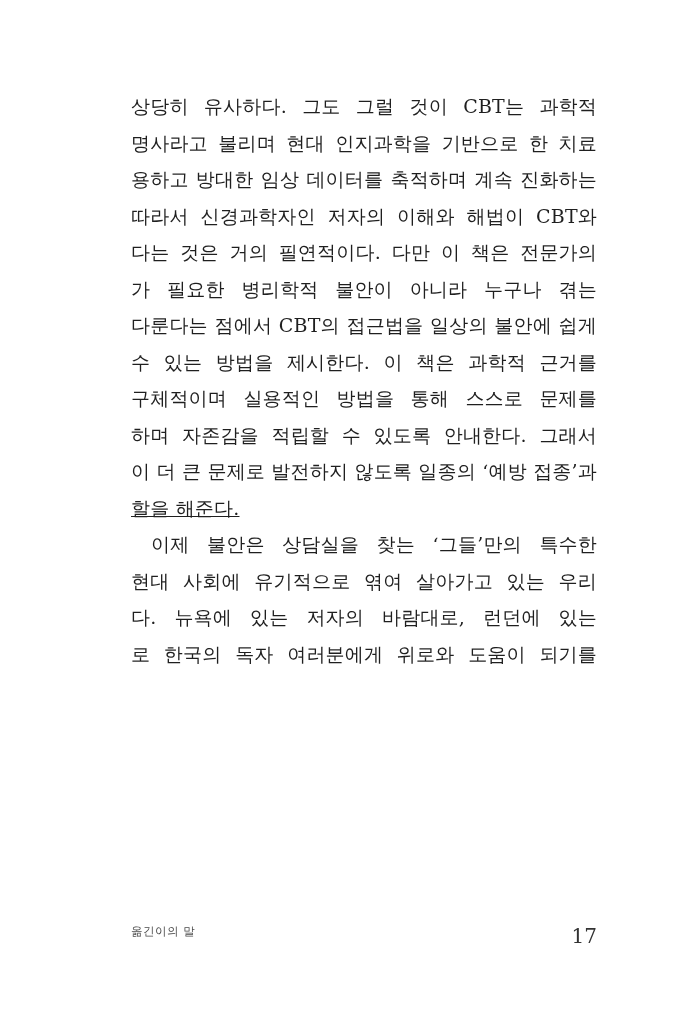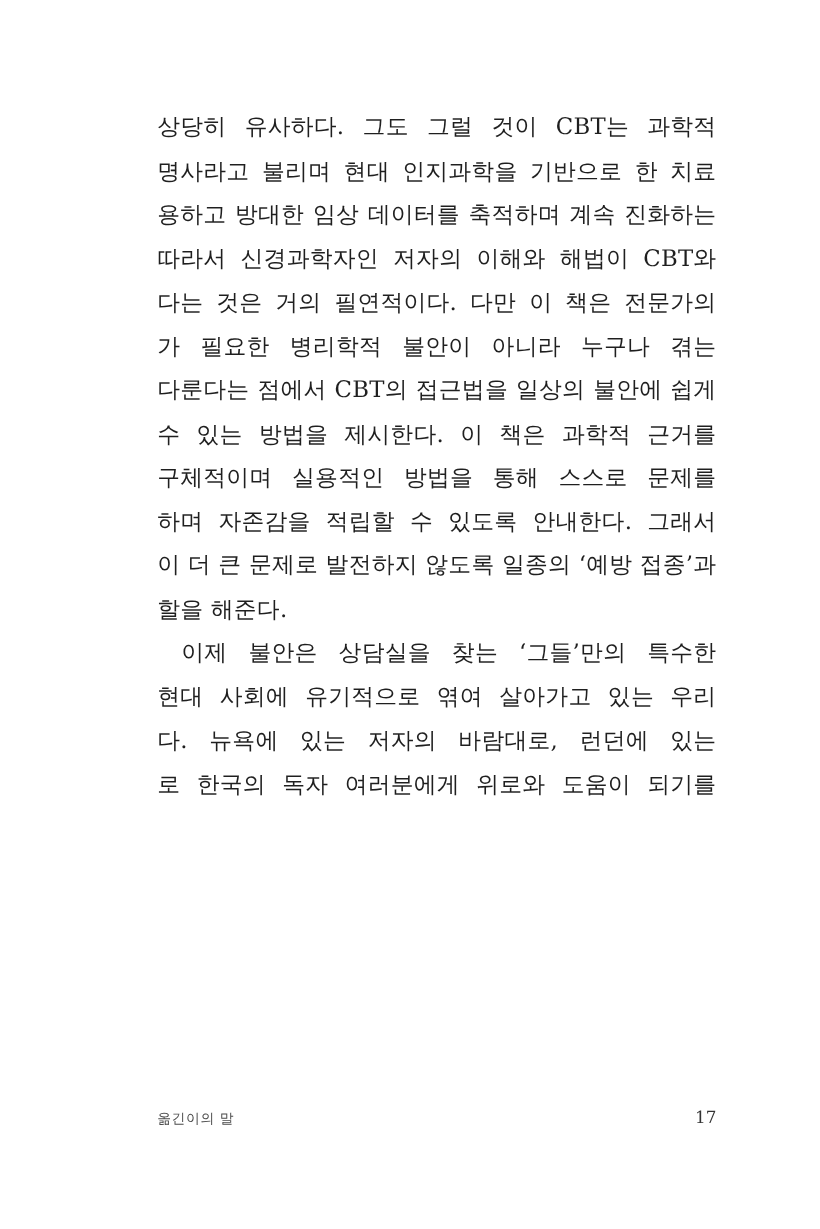--- a/index.html
+++ b/index.html
@@ -25,42 +25,43 @@
     line-height: 36.5px;
     text-align: justify;
     text-align-last: justify;
     letter-spacing: 0.2px;
     word-break: keep-all;
     overflow: hidden;
   }
   .line.last {
     text-align: center;
     text-align-last: left;
+    text-decoration: underline;
   }
   .line.indent {
     padding-left: 20px;
   }
   .footer {
     position: absolute;
     left: 131px;
     top: 924px;
     width: 466px;
     display: flex;
     justify-content: space-between;
-    align-items: center;
+    align-items: flex-start;
   }
   .running-head {
     font-family: "DejaVu Sans", "Liberation Sans", sans-serif;
     font-size: 11.5px;
     color: #4b4b4b;
     letter-spacing: 0.5px;
   }
   .page-number {
     font-family: "DejaVu Serif", "Liberation Serif", serif;
-    font-size: 14px;
+    font-size: 20px;
     color: #333333;
   }
 </style>
 </head>
 <body>
 
 <div class="page">
   <div class="text-block">
     <p class="line">상당히 유사하다. 그도 그럴 것이 CBT는 과학적 심리치료의 대</p>
     <p class="line">명사라고 불리며 현대 인지과학을 기반으로 한 치료 모델을 적</p>

